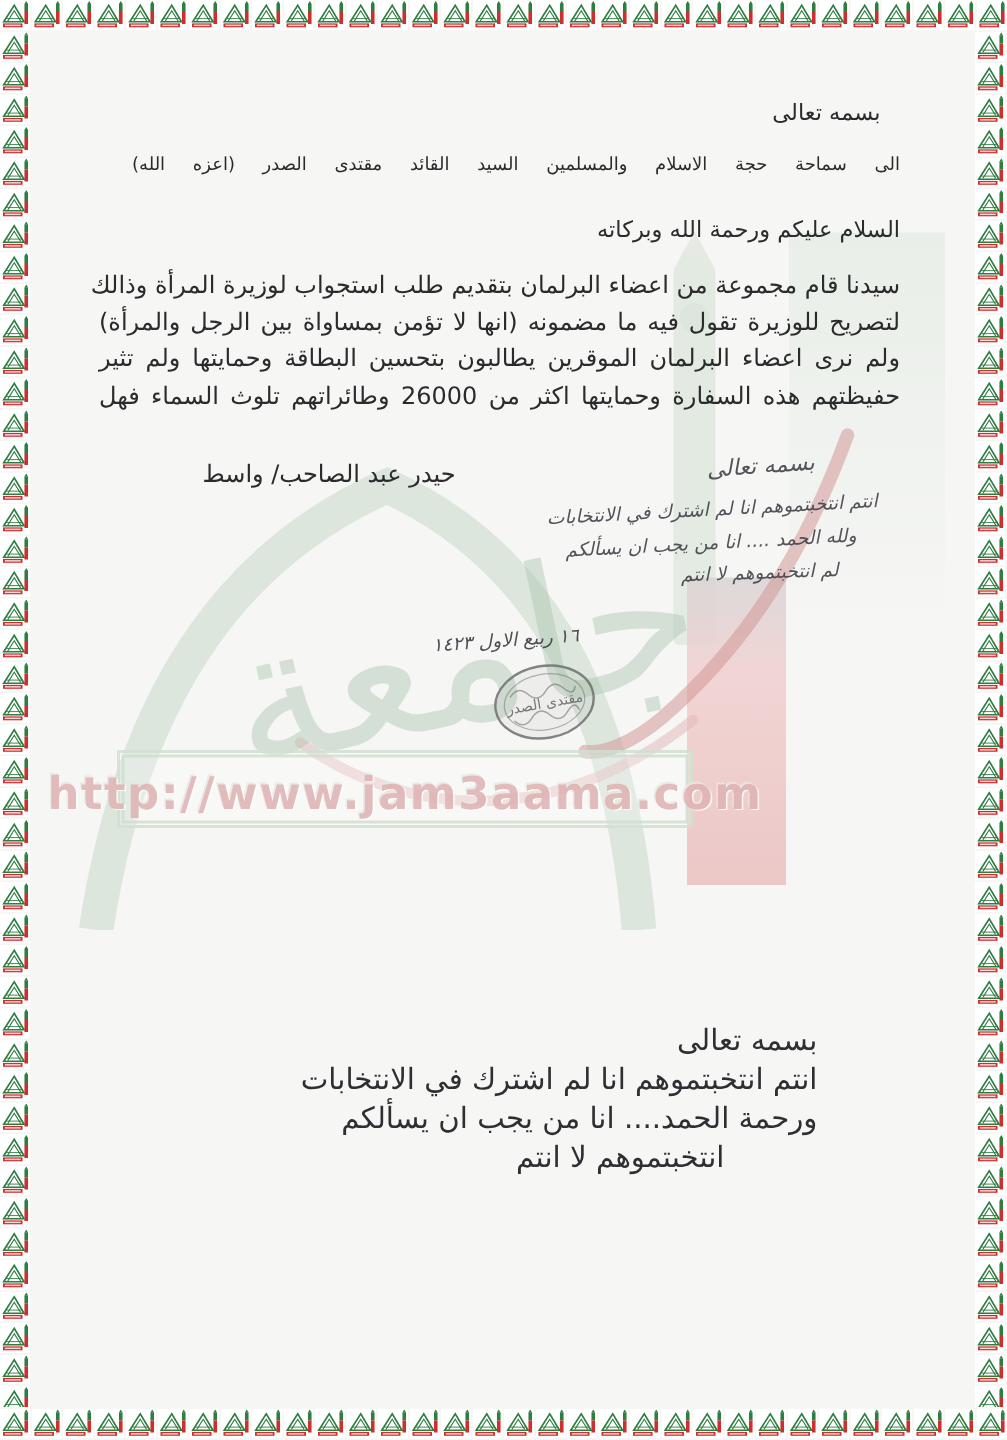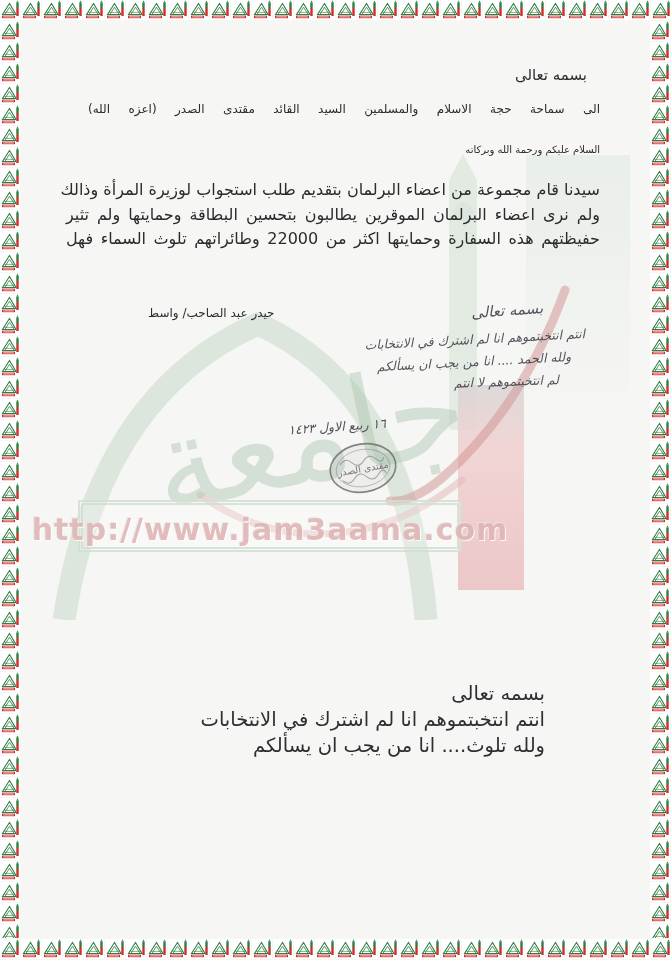--- a/index.html
+++ b/index.html
@@ -31,25 +31,25 @@
   }
   .url-text{
     font-size:30px;font-weight:bold;letter-spacing:1px;color:var(--url-pink);
     text-shadow:1px 1px 0 #ffffff, -1px -1px 0 #e8e8e4;direction:ltr;white-space:nowrap
   }
 
   
   .scan-text{color:var(--ink)}
   .line-basmala-top{position:absolute;top:66px;right:84px;font-size:15px;direction:rtl}
   .line-addressee{position:absolute;top:102px;left:88px;right:71px;font-size:12px;direction:rtl;text-align:justify;text-align-last:justify}
-  .line-greeting{position:absolute;top:144px;right:71px;font-size:10px;direction:rtl}
+  .line-greeting{position:absolute;top:144px;right:71px;font-size:15px;direction:rtl}
   .body-par{position:absolute;top:178px;left:66px;right:71px;direction:rtl}
   .jline{font-size:16px;line-height:24.5px;text-align:justify;text-align-last:justify;direction:rtl;white-space:nowrap}
   .jline.last{text-align-last:justify;padding-left:34px}
-  .sender{position:absolute;left:148px;top:306px;font-size:12px;direction:rtl}
+  .sender{position:absolute;left:135px;top:306px;font-size:16px;direction:rtl}
 
   
   .hand-block{position:absolute;top:299px;right:86px;width:330px;direction:rtl;text-align:right;color:var(--hand-ink);opacity:.88}
   .hand{font-style:italic;transform-origin:right center;letter-spacing:-.2px;white-space:nowrap}
   .hand-basmala{font-size:15px;margin-left:40px;margin-right:42px;transform:rotate(-4deg)}
   .hand-l0{font-size:12.5px;margin-top:9px;transform:rotate(-3deg)}
   .hand-l1{font-size:12.5px;margin-top:8px;margin-right:14px;transform:rotate(-3deg)}
   .hand-l2{font-size:12.5px;margin-top:8px;margin-right:26px;transform:rotate(-2deg)}
   .hand-date{position:absolute;left:281px;top:419px;width:112px;font-size:12.5px;font-style:italic;color:var(--hand-ink);text-align:center;transform:rotate(-4deg);direction:rtl;opacity:.9}
   .stamp{position:absolute;left:327px;top:441px;width:72px;height:54px;transform:rotate(-10deg);opacity:.82}
@@ -1779,22 +1779,23 @@
   <div class="url-box">
     <span class="url-text">http://www.jam3aama.com</span>
   </div>
 
   <div class="scan-text line-basmala-top">بسمه تعالى</div>
   <div class="scan-text line-addressee">الى سماحة حجة الاسلام والمسلمين السيد القائد مقتدى الصدر (اعزه الله)</div>
   <div class="scan-text line-greeting">السلام عليكم ورحمة الله وبركاته</div>
 
   <div class="body-par">
     <div class="scan-text jline">سيدنا قام مجموعة من اعضاء البرلمان بتقديم طلب استجواب لوزيرة المرأة وذالك</div>
+    <div class="scan-text jline">لتصريح للوزيرة تقول فيه ما مضمونه (انها لا تؤمن بمساواة بين الرجل والمرأة)</div>
     <div class="scan-text jline">ولم نرى اعضاء البرلمان الموقرين يطالبون بتحسين البطاقة وحمايتها ولم تثير</div>
-    <div class="scan-text jline">حفيظتهم هذه السفارة وحمايتها اكثر من 22000 وطائراتهم تلوث السماء فهل</div>
+    <div class="scan-text jline">حفيظتهم هذه السفارة وحمايتها اكثر من 26000 وطائراتهم تلوث السماء فهل</div>
   </div>
 
   <div class="scan-text sender">حيدر عبد الصاحب/ واسط</div>
 
   <div class="hand-block">
     <div class="hand hand-basmala">بسمه تعالى</div>
     <div class="hand hand-l0">انتم انتخبتموهم انا لم اشترك في الانتخابات</div>
     <div class="hand hand-l1">ولله الحمد .... انا من يجب ان يسألكم</div>
     <div class="hand hand-l2">لم انتخبتموهم لا انتم</div>
   </div>
@@ -1806,16 +1807,17 @@
       <ellipse cx="36" cy="27" rx="27" ry="18.5" fill="none" stroke="#6b6b6b" stroke-width="0.8" opacity="0.6"></ellipse>
       <path d="M14 20 q6 -7 12 0 t12 0 t12 0 t8 0" fill="none" stroke="#6b6b6b" stroke-width="1" opacity="0.7"></path>
       <path d="M14 36 q6 7 12 0 t12 0 t12 0 t8 0" fill="none" stroke="#6b6b6b" stroke-width="1" opacity="0.7"></path>
       <text x="36" y="31" font-size="9.5" fill="#5a5a5a" text-anchor="middle" style="font-family:'DejaVu Sans',sans-serif" direction="rtl">مقتدى الصدر</text>
     </svg>
   </div>
 
   <div class="typed-block">
     <div class="typed-line">بسمه تعالى</div>
     <div class="typed-line">انتم انتخبتموهم انا لم اشترك في الانتخابات</div>
-    <div class="typed-line">ولله تلوث.... انا من يجب ان يسألكم</div>
+    <div class="typed-line">ورحمة الحمد.... انا من يجب ان يسألكم</div>
+    <div class="typed-line indent">انتخبتموهم لا انتم</div>
   </div>
 
 </div>
 
 </body></html>

